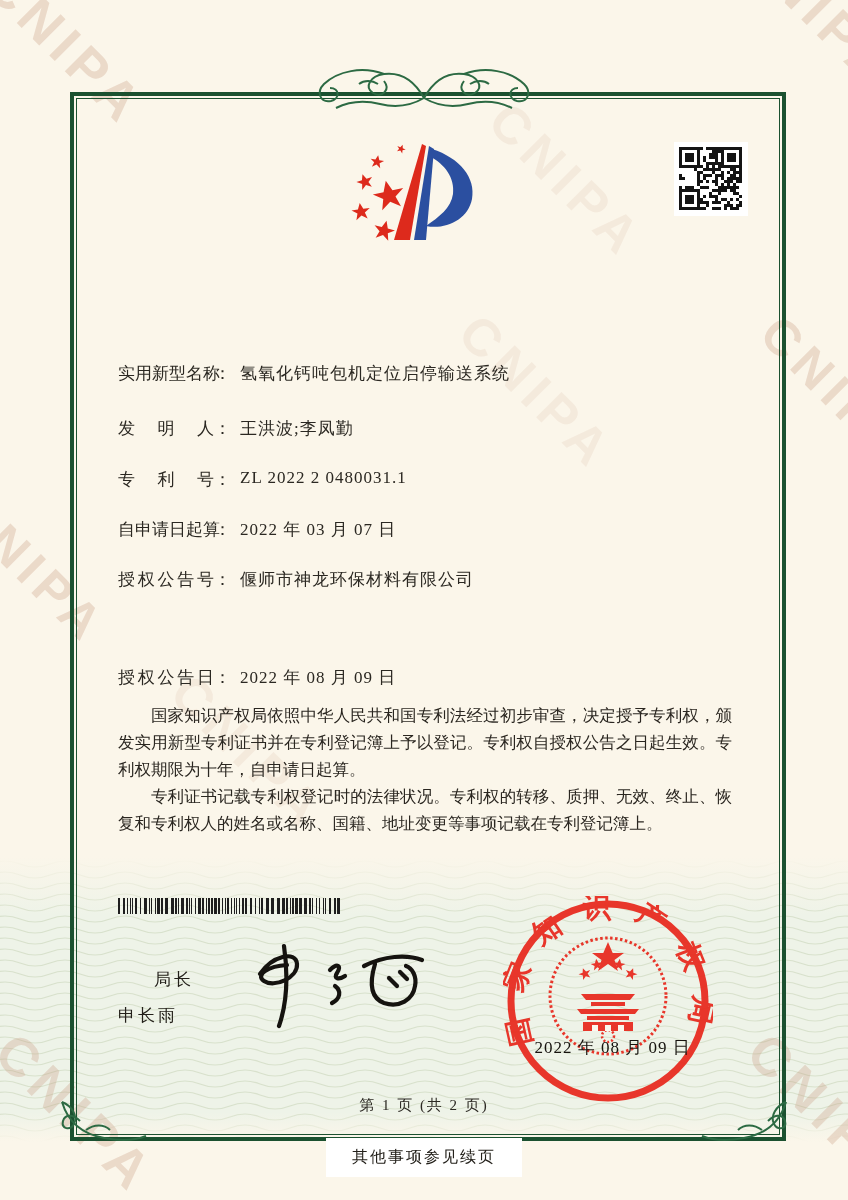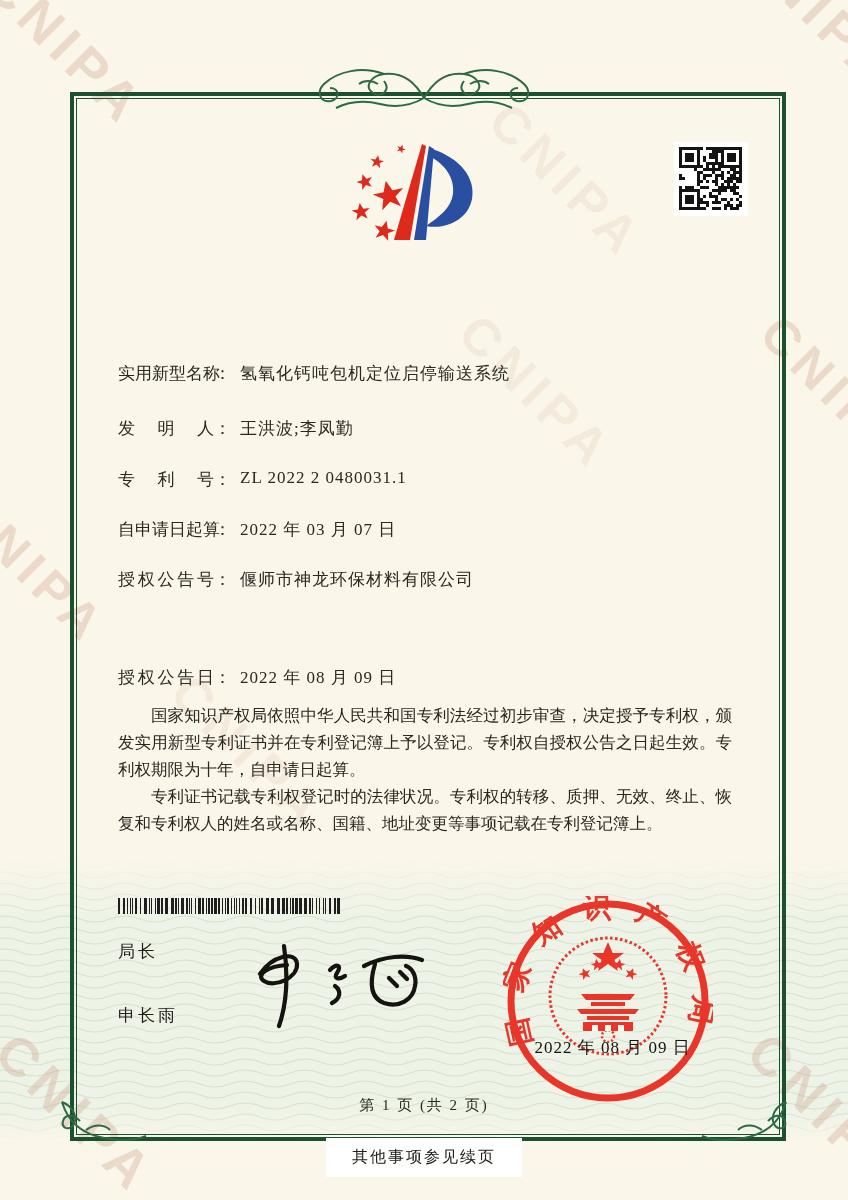--- a/index.html
+++ b/index.html
@@ -496,21 +496,21 @@
       <i style="left:194px;width:1px;"></i>
       <i style="left:198px;width:1px;"></i>
       <i style="left:201px;width:1px;"></i>
       <i style="left:205px;width:1px;"></i>
       <i style="left:207px;width:1px;"></i>
       <i style="left:211px;width:2px;"></i>
       <i style="left:216px;width:2px;"></i>
       <i style="left:219px;width:3px;"></i>
     </div>
 
-  <div class="signer" style="top:940px;">局长</div>
+  <div class="signer" style="top:968px;margin-left:36px;">局长</div>
   <div class="signer" style="top:1004px;">申长雨</div>
 
   <svg class="sig-svg" width="210" height="100" viewBox="0 0 210 100">
     <g fill="none" stroke="#15130f" stroke-width="4.2" stroke-linecap="round" stroke-linejoin="round">
       <path d="M22,38 C34,20 58,14 59,28 C60,42 36,52 26,45 C17,39 30,30 49,29"></path>
       <path d="M46,10 C50,38 50,64 41,90"></path>
       <path d="M92,34 C99,27 104,29 99,37 C95,43 101,44 107,40"></path>
       <path d="M97,50 C104,55 102,63 94,67"></path>
       <path d="M126,30 C146,20 168,18 184,24"></path>
       <path d="M137,28 C131,48 133,62 146,67 C161,72 175,64 177,50 C179,40 174,32 168,30"></path>

